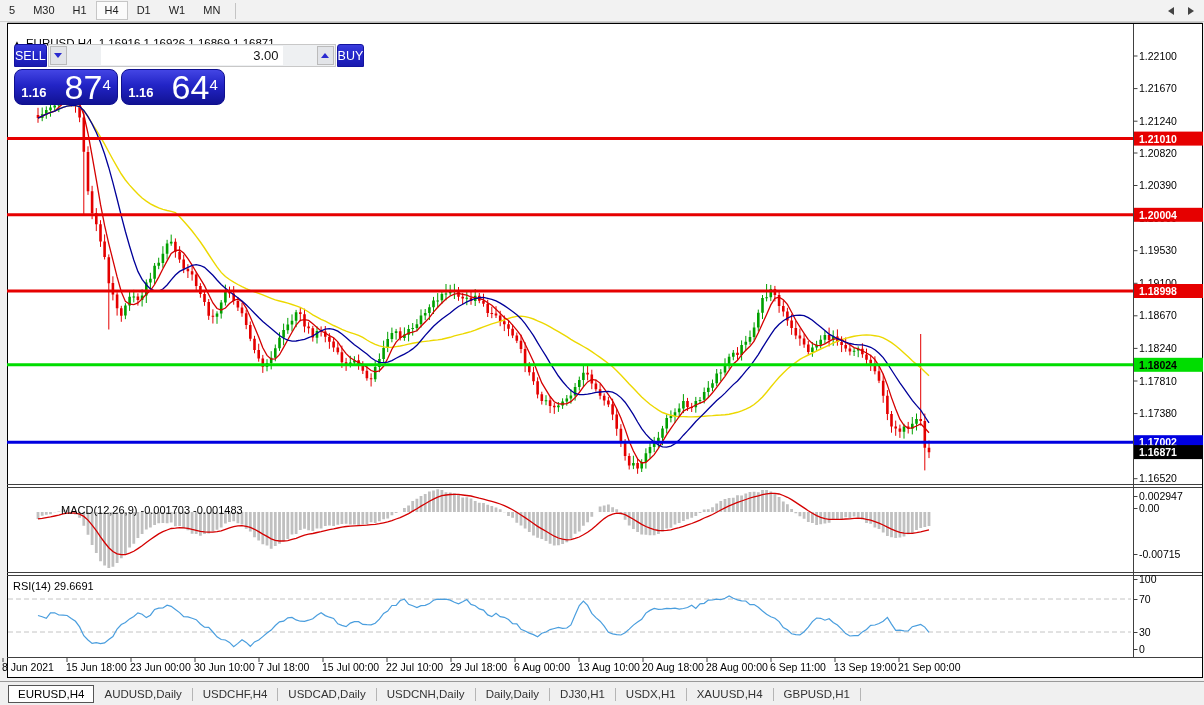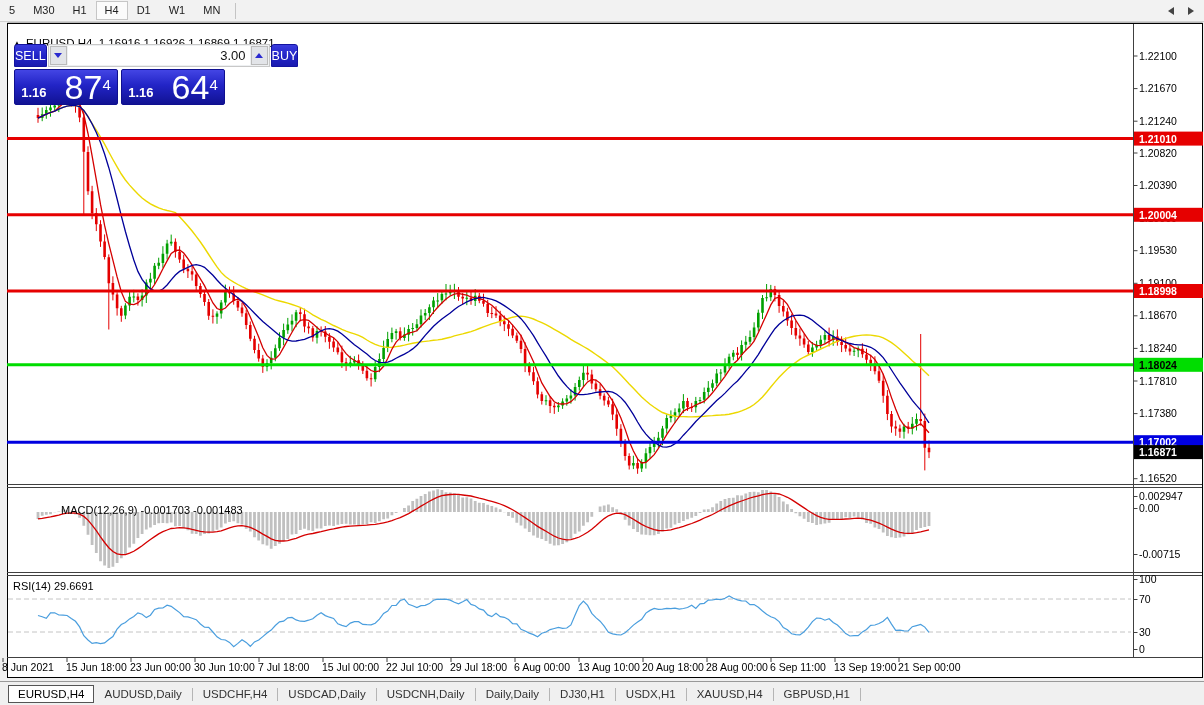--- a/index.html
+++ b/index.html
@@ -13,27 +13,27 @@
   #chartsvg{position:absolute;left:0;top:0;}
   
   #chart-header{position:absolute;left:13px;top:37px;font-size:11.5px;color:#000;white-space:pre;}
   #chart-header .tri{font-size:8px;position:relative;top:-1px;margin-right:5px;}
   
   #trade{position:absolute;left:14px;top:44px;width:213px;}
   #trade-row1{display:flex;height:23px;}
   .tbtn{width:63px;background:linear-gradient(180deg,#3a3cdd 0%,#2325c8 50%,#191ab0 100%);color:#fff;font-size:12.5px;text-align:center;line-height:23px;border:1px solid #1313a0;box-sizing:border-box;}
   #sell-btn{border-radius:3px 3px 0 0;}
   #buy-btn{border-radius:3px 3px 0 0;}
-  #spinner{flex:1;background:#eef0f2;border:1px solid #c8c8c8;box-sizing:border-box;display:flex;align-items:center;margin:0 1px;}
+  #spinner{flex:1;background:#eef0f2;border:1px solid #c8c8c8;box-sizing:border-box;display:flex;align-items:center;margin:0 1px;gap:33px;}
   .spin-btn{width:17px;height:19px;background:#e2e4e8;border:1px solid #bbb;box-sizing:border-box;margin:0 1px;display:flex;align-items:center;justify-content:center;}
   .spin-tri-dn{width:0;height:0;border-left:4px solid transparent;border-right:4px solid transparent;border-top:5px solid #2a2ad0;}
   .spin-tri-up{width:0;height:0;border-left:4px solid transparent;border-right:4px solid transparent;border-bottom:5px solid #2a2ad0;}
   #vol{flex:1;height:17px;border:none;background:#fff;font-size:13px;text-align:right;padding-right:4px;color:#111;font-family:"Liberation Sans",sans-serif;}
   #trade-row2{display:flex;margin-top:2px;height:36px;}
-  .bigpanel{width:104px;background:linear-gradient(180deg,#4345e4 0%,#2224c6 45%,#111293 100%);color:#fff;display:flex;align-items:flex-end;justify-content:center;border:1px solid #0f0f90;box-sizing:border-box;border-radius:2px;}
+  .bigpanel{width:104px;background:linear-gradient(180deg,#4345e4 0%,#2224c6 45%,#111293 100%);color:#fff;display:flex;align-items:flex-end;justify-content:center;border:1px solid #0f0f90;box-sizing:border-box;border-radius:8px;}
   .bigpanel .small{font-size:13px;font-weight:700;line-height:22px;}
   .bigpanel .big{font-size:34px;line-height:33px;margin-left:18px;}
   .bigpanel .sup{font-size:15px;line-height:30px;align-self:flex-start;}
   #sellpanel{margin-right:3px;}
   
   .ind-label{position:absolute;font-size:11px;color:#000;}
   
   #tabbar{position:absolute;left:0;top:681px;width:1204px;height:24px;background:#f0f0f0;border-top:1px solid #999;display:flex;align-items:center;}
   .tab{font-size:11.5px;color:#333;padding:3px 10px;white-space:nowrap;}
   .tab.active{background:#fff;border:1px solid #555;color:#000;padding:2px 9px;margin-left:8px;}

